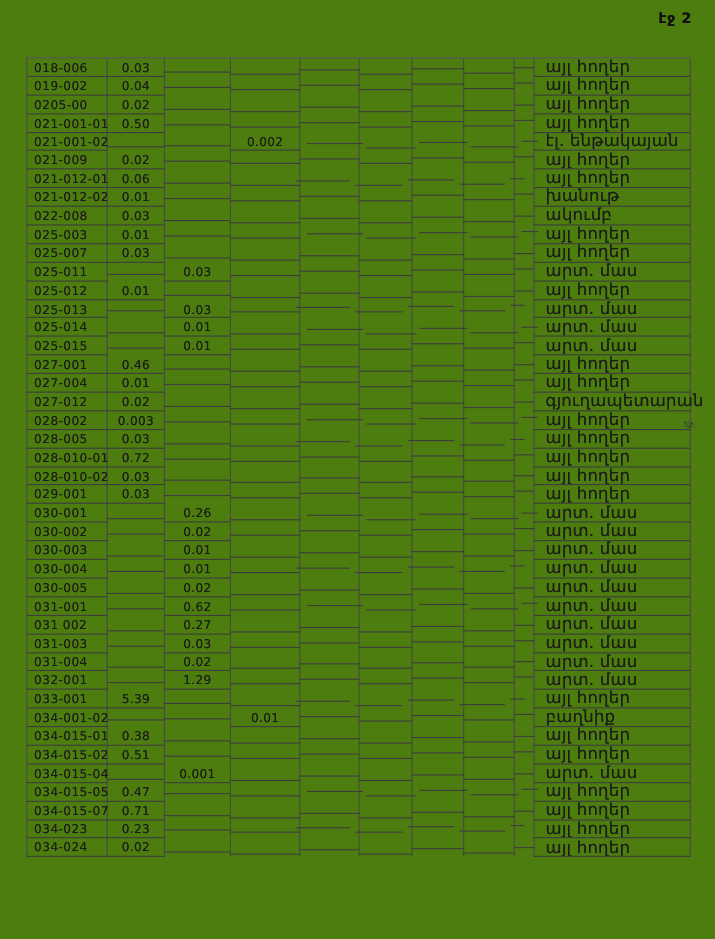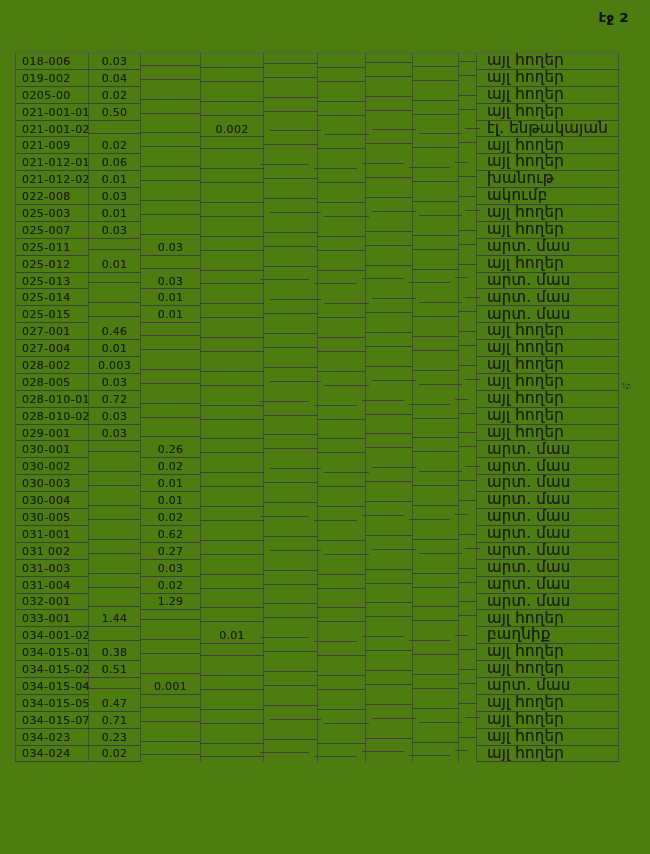--- a/index.html
+++ b/index.html
@@ -11,21 +11,21 @@
     font-family:"DejaVu Sans",sans-serif;
     color:#1c1c1c;
   }
   .page-number{
     position:absolute;top:10px;right:21px;
     font-size:13px;font-weight:700;letter-spacing:.5px;
     color:#111;
     text-shadow:0 0 .5px rgba(0,0,0,.7);
   }
   table.tbl{
-    position:absolute;left:15px;top:52px;
+    position:absolute;left:24px;top:52px;
     width:603px;
     border-collapse:separate;border-spacing:0;
     table-layout:fixed;
     border-left:1px solid #4a4a4a;
     border-top:1px solid #5a5a5a;
   }
   .tbl td{
     position:relative;
     height:15.9px;
     padding:0;
@@ -296,20 +296,32 @@
       <td class="val c3 empty"></td>
       <td class="val c4 empty"></td>
       <td class="mid  c5"></td>
       <td class="mid  c6"></td>
       <td class="mid  c7"></td>
       <td class="mid  c8"></td>
       <td class="mid  c9"></td>
       <td class="label">այլ հողեր</td>
     </tr>
         <tr>
+      <td class="code c1">027-012</td>
+      <td class="val  c2">0.02</td>
+      <td class="val c3 empty"></td>
+      <td class="val c4 empty"></td>
+      <td class="mid  c5"></td>
+      <td class="mid  c6"></td>
+      <td class="mid  c7"></td>
+      <td class="mid  c8"></td>
+      <td class="mid  c9"></td>
+      <td class="label">գյուղապետարան</td>
+    </tr>
+        <tr>
       <td class="code c1">028-002</td>
       <td class="val  c2">0.003</td>
       <td class="val c3 empty"></td>
       <td class="val c4 empty"></td>
       <td class="mid  c5"></td>
       <td class="mid  c6"></td>
       <td class="mid  c7"></td>
       <td class="mid  c8"></td>
       <td class="mid  c9"></td>
       <td class="label">այլ հողեր</td>
@@ -477,21 +489,21 @@
       <td class="val c4 empty"></td>
       <td class="mid  c5"></td>
       <td class="mid  c6"></td>
       <td class="mid  c7"></td>
       <td class="mid  c8"></td>
       <td class="mid  c9"></td>
       <td class="label">արտ. մաս</td>
     </tr>
         <tr>
       <td class="code c1">033-001</td>
-      <td class="val  c2">1.44</td>
+      <td class="val  c2">5.39</td>
       <td class="val c3 empty"></td>
       <td class="val c4 empty"></td>
       <td class="mid  c5"></td>
       <td class="mid  c6"></td>
       <td class="mid  c7"></td>
       <td class="mid  c8"></td>
       <td class="mid  c9"></td>
       <td class="label">այլ հողեր</td>
     </tr>
         <tr>

